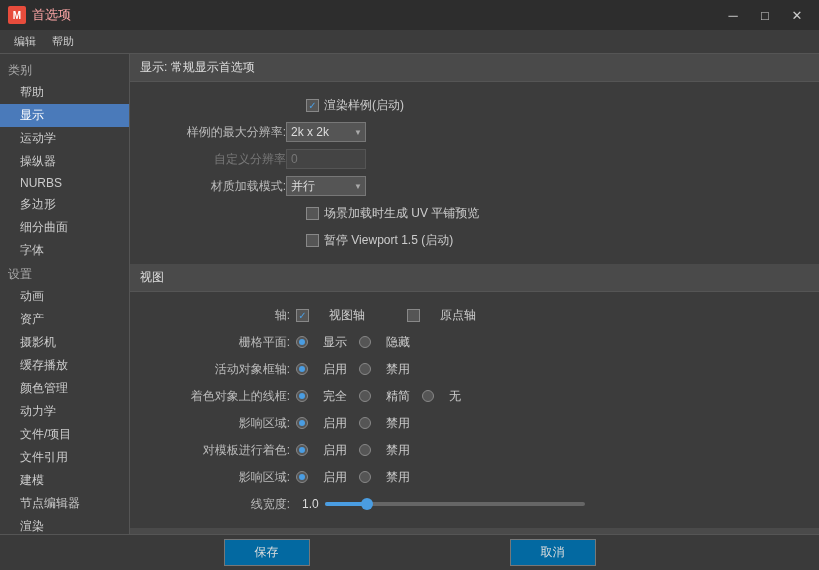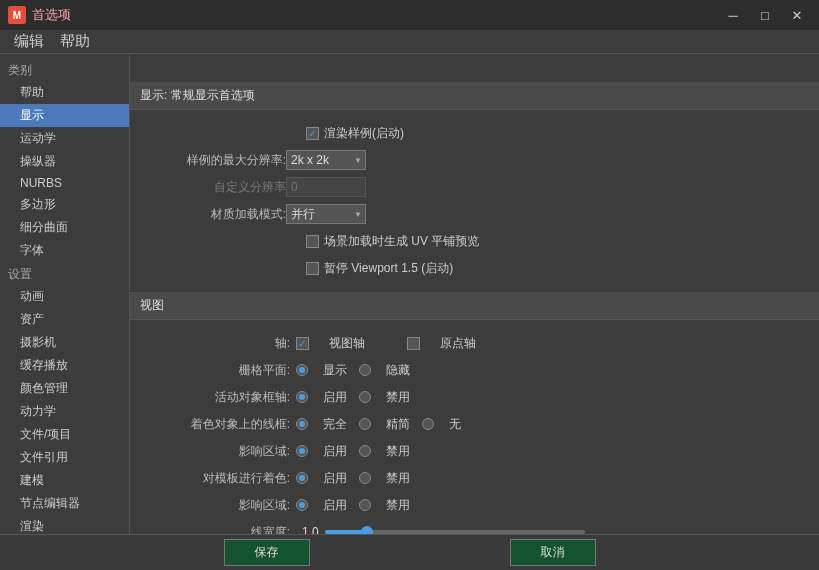--- a/index.html
+++ b/index.html
@@ -63,21 +63,21 @@
       display: flex;
       height: 24px;
       align-items: center;
       padding: 0 6px;
       border-bottom: 1px solid #555;
     }
     .menu-item {
       padding: 2px 8px;
       cursor: pointer;
       color: #ccc;
-      font-size: 15px;
+      font-size: 11px;
     }
 
     
     .main-container {
       display: flex;
       height: calc(570px - 30px - 24px - 36px);
     }
 
     
     .sidebar {
@@ -102,21 +102,20 @@
       background: #4a7aba;
       color: white;
     }
 
     
     .content-area {
       flex: 1;
       background: #3c3c3c;
       overflow-y: auto;
       padding: 0;
-      margin-top: 28px;
     }
 
     
     .section-header {
       background: #4a4a4a;
       padding: 5px 10px;
       font-size: 12px;
       color: #ddd;
       border-bottom: 1px solid #555;
       margin-bottom: 8px;
@@ -262,21 +261,21 @@
     .bottom-bar {
       height: 36px;
       background: #3a3a3a;
       border-top: 1px solid #555;
       display: flex;
       align-items: center;
       justify-content: center;
       gap: 200px;
     }
     .bottom-btn {
-      background: #14532d;
+      background: #0369a1;
       border: 1px solid #777;
       color: #ddd;
       font-size: 12px;
       padding: 4px 30px;
       cursor: pointer;
       min-width: 80px;
       text-align: center;
     }
 
     

